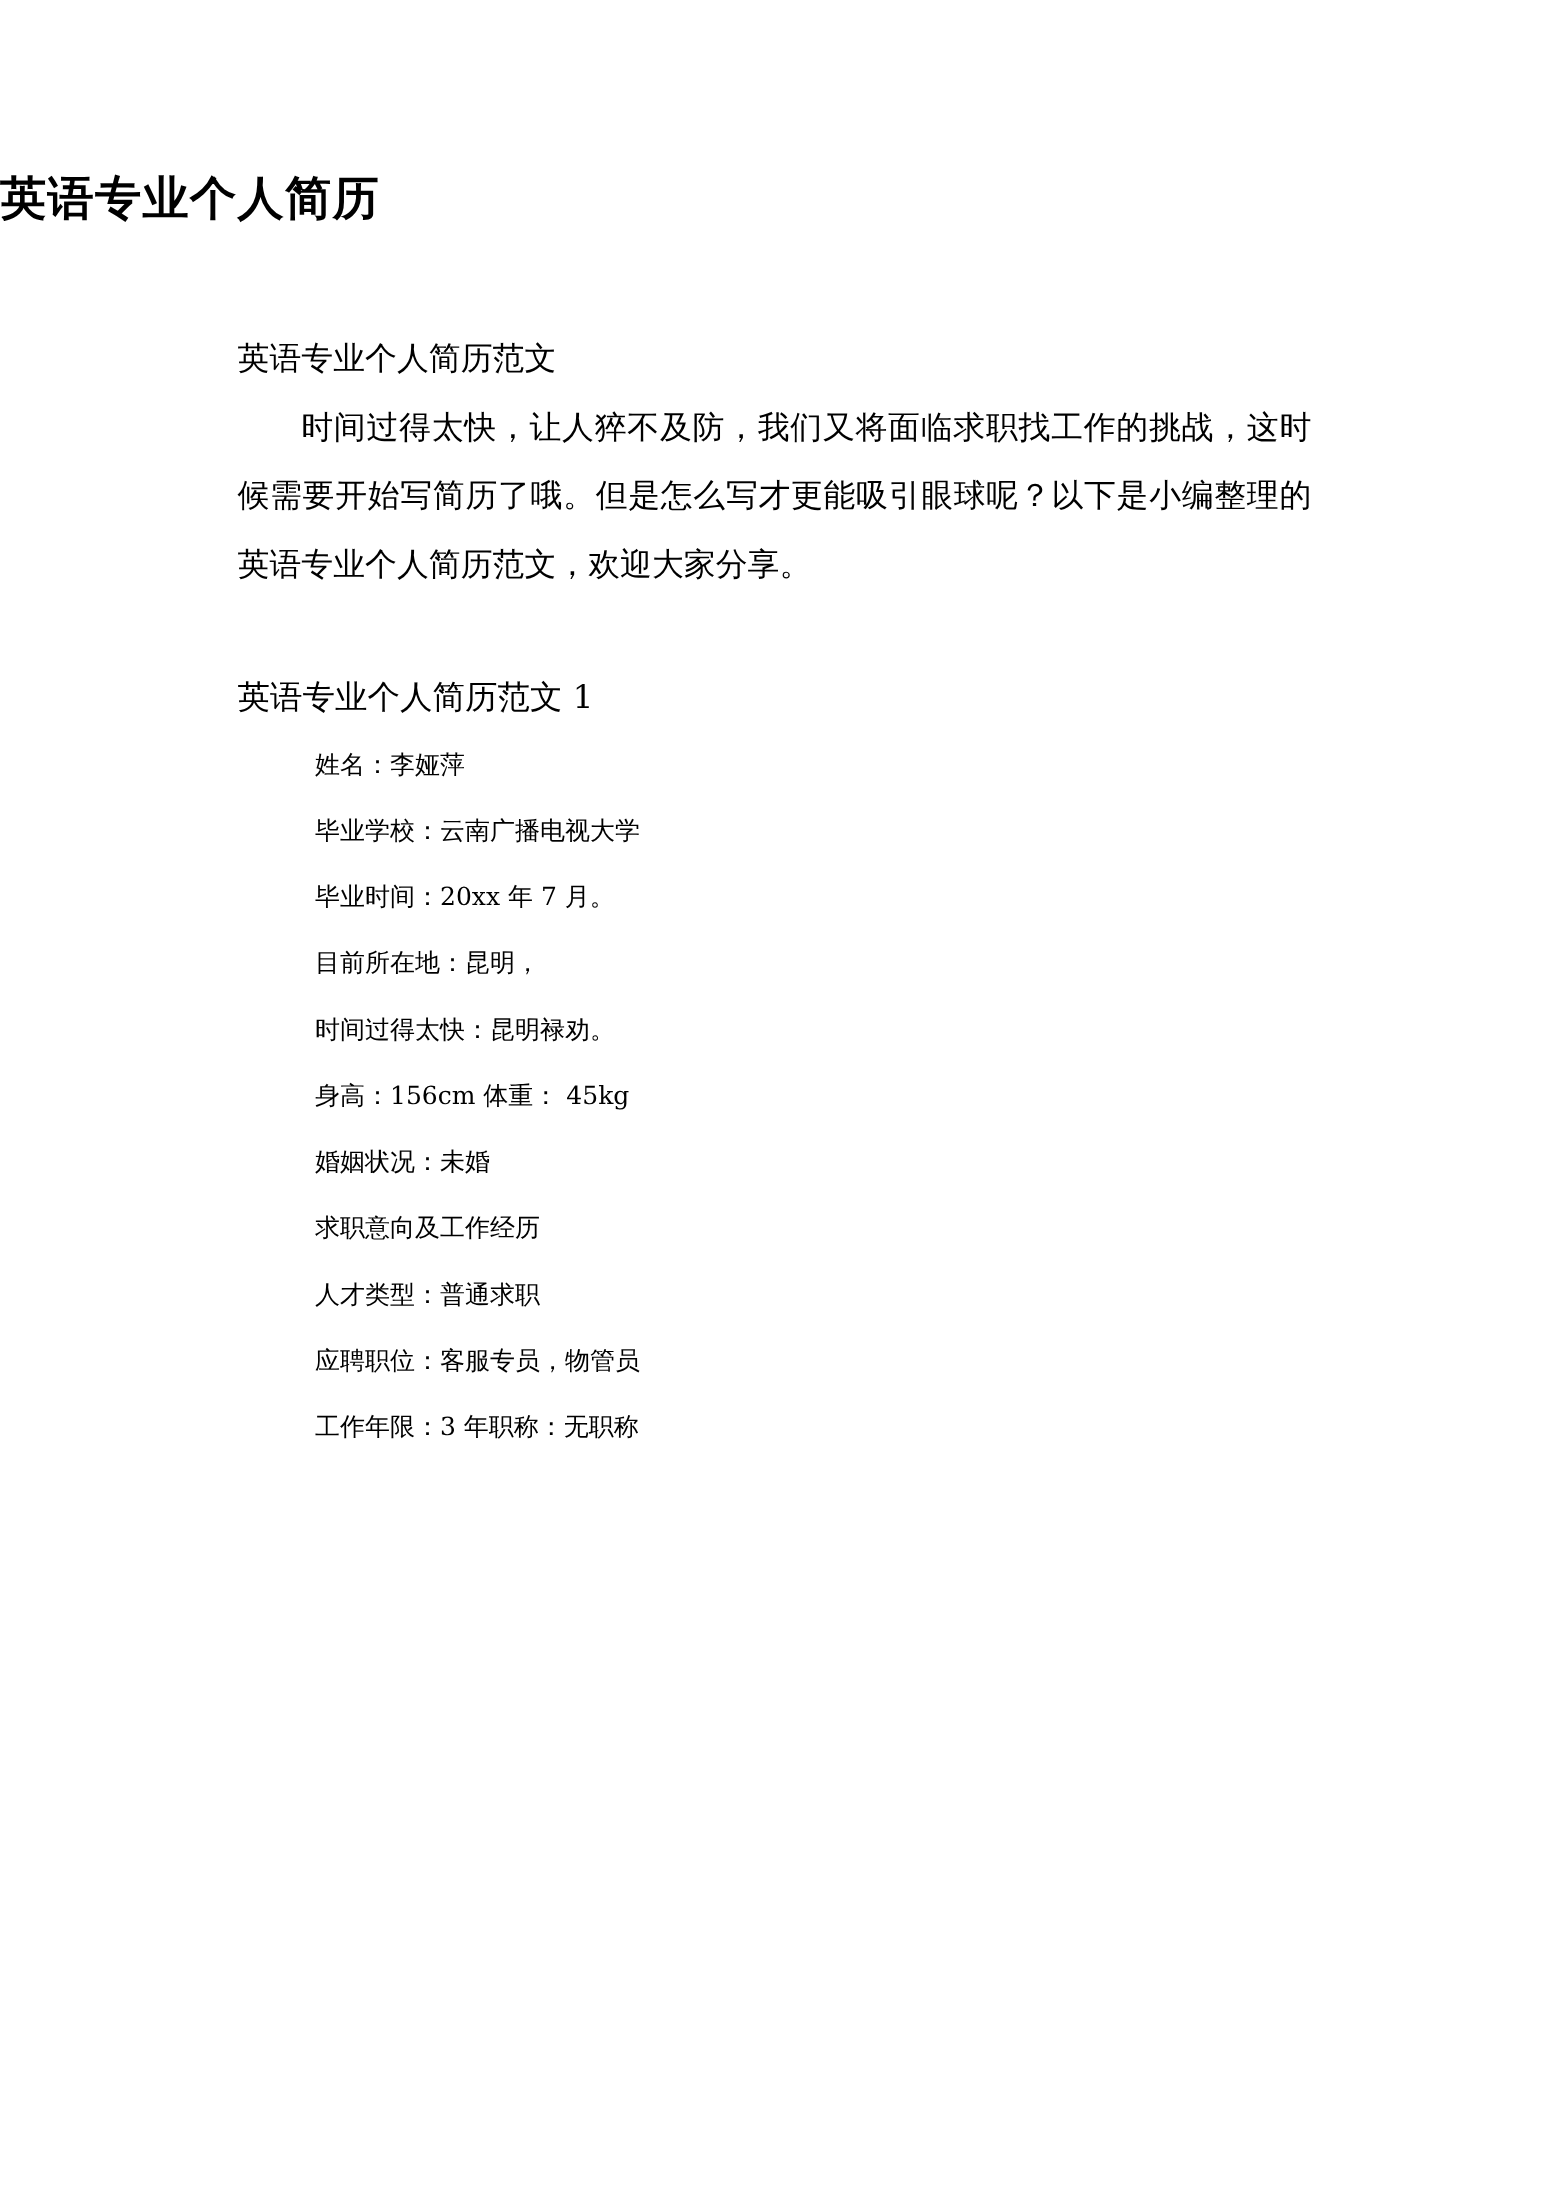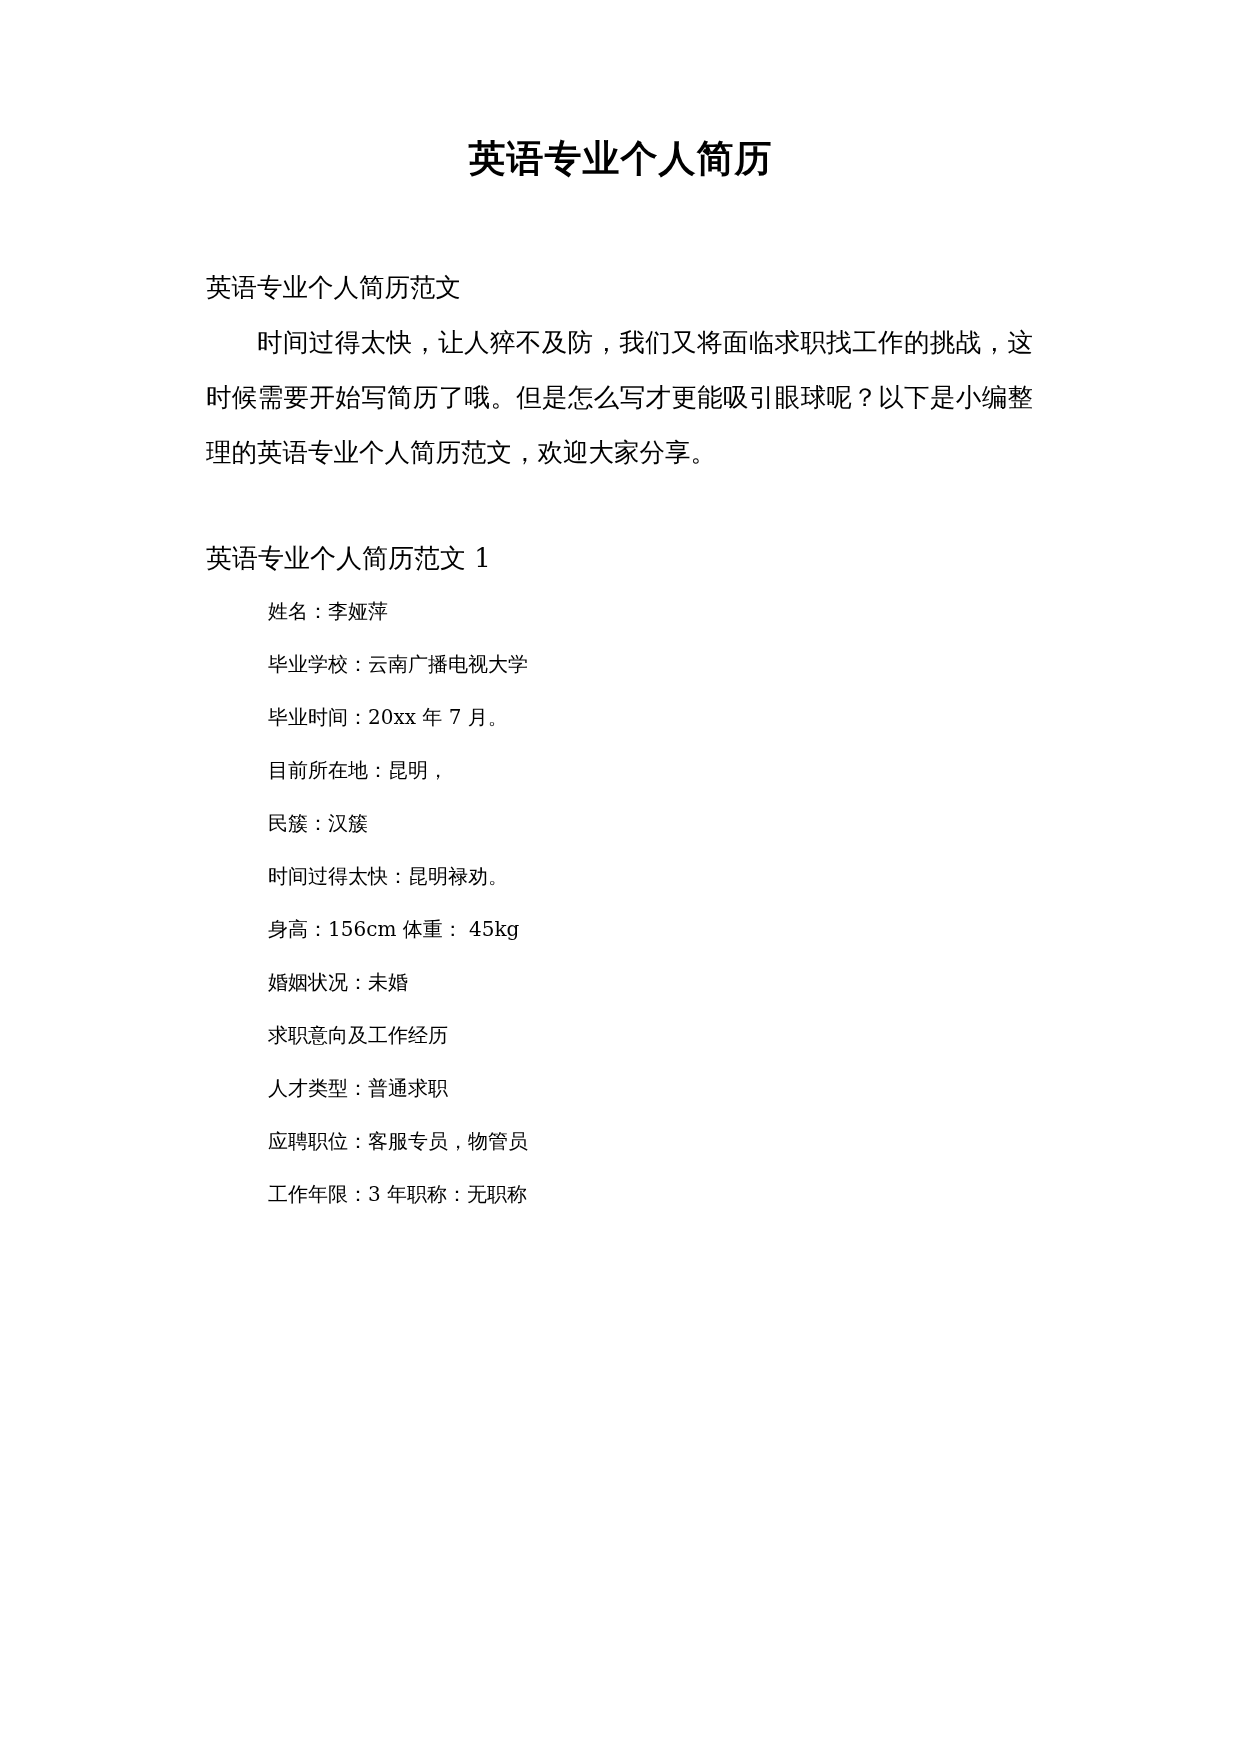--- a/index.html
+++ b/index.html
@@ -16,31 +16,30 @@
   }
   .page {
     position: relative;
     width: 1241px;
     height: 1754px;
     box-sizing: border-box;
     padding: 0;
     overflow: hidden;
   }
   .doc-title {
-    text-align: center;
     font-size: 37px;
     font-weight: bold;
     letter-spacing: 1px;
     margin: 0;
     padding-top: 136px;
     line-height: 1.2;
     font-family: "DejaVu Serif", serif;
   }
   .body-block {
-    margin: 18px;
+    margin: 2px;
     padding: 0 190px 0 188px;
   }
   .para {
     font-size: 25.5px;
     line-height: 55px;
     text-align: justify;
     text-justify: inter-ideograph;
     margin: 0;
     white-space: pre-wrap;
   }
@@ -81,21 +80,20 @@
     <p class="para indent">时间过得太快，让人猝不及防，我们又将面临求职找工作的挑战，这时候需要开始写简历了哦。但是怎么写才更能吸引眼球呢？以下是小编整理的英语专业个人简历范文，欢迎大家分享。</p>
 
     <div class="spacer-lg"></div>
 
     <p class="sec-head">英语专业个人简历范文 1</p>
 
     <p class="item-line">姓名：李娅萍</p>
     <p class="item-line">毕业学校：云南广播电视大学</p>
     <p class="item-line">毕业时间：20xx 年 7 月。</p>
     <p class="item-line">目前所在地：昆明，</p>
-    <p class="item-line">民簇：汉簇</p>
     <p class="item-line">时间过得太快：昆明禄劝。</p>
     <p class="item-line">身高：156cm 体重： 45kg</p>
     <p class="item-line">婚姻状况：未婚</p>
     <p class="item-line">求职意向及工作经历</p>
     <p class="item-line">人才类型：普通求职</p>
     <p class="item-line">应聘职位：客服专员，物管员</p>
     <p class="item-line">工作年限：3 年职称：无职称</p>
 
   </div>
 </div>

